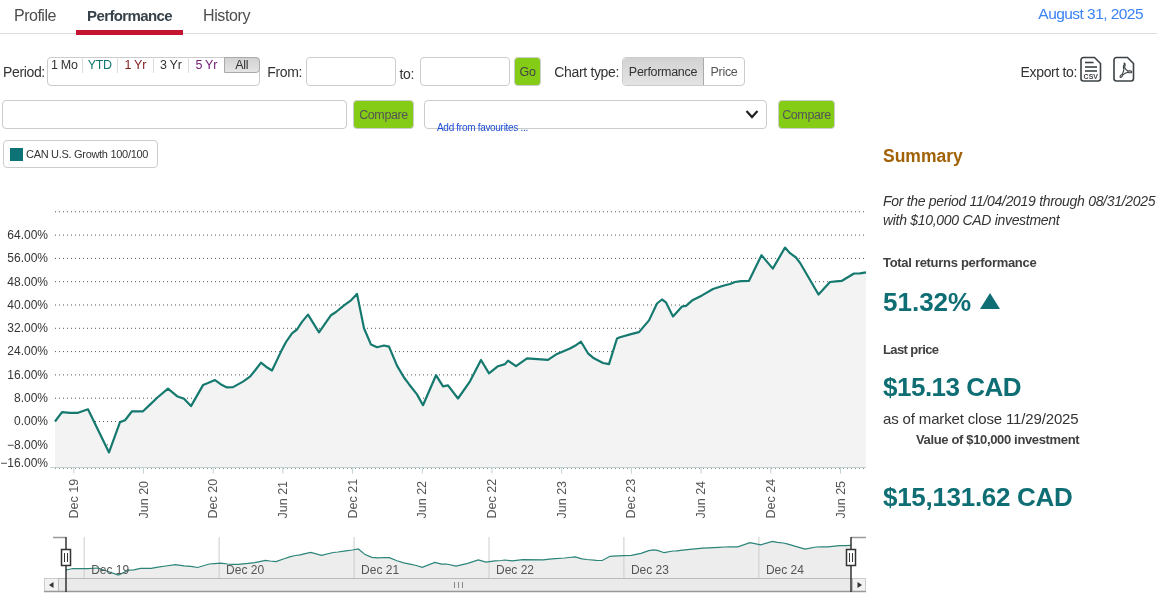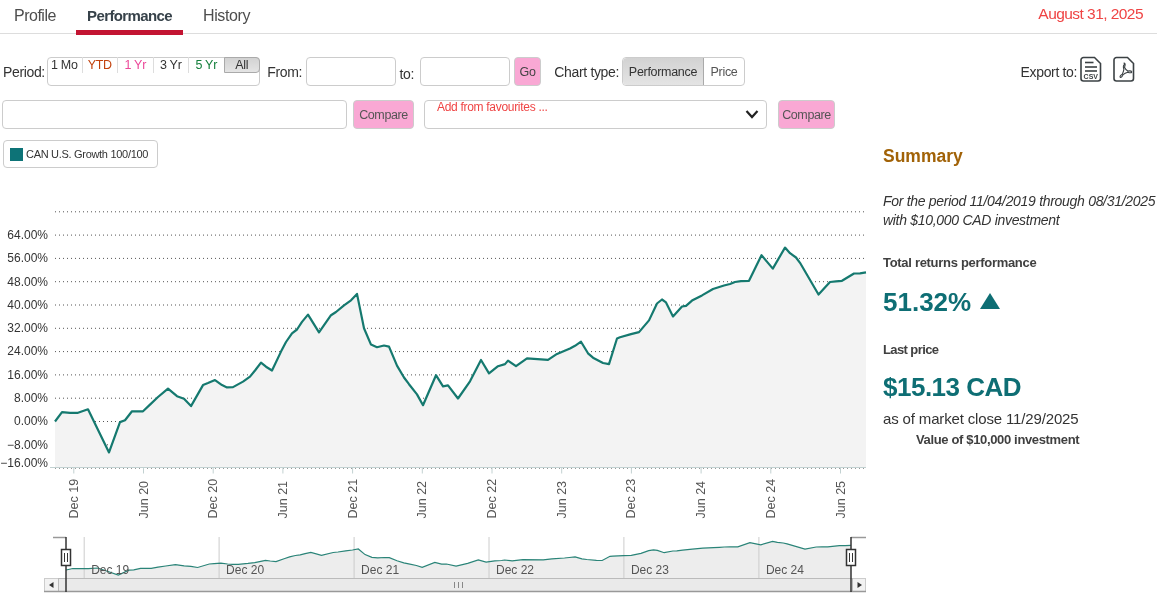--- a/index.html
+++ b/index.html
@@ -1,42 +1,42 @@
 <!DOCTYPE html>
 <html><head><meta charset="utf-8">
 <style>
 * { margin:0; padding:0; box-sizing:border-box; }
 body { font-family:"Liberation Sans", sans-serif; background:#fff; }
 #page { position:relative; width:1157px; height:594px; background:#fff; overflow:hidden; }
 .abs { position:absolute; }
-.btn { position:absolute; border:1px solid #ccc; border-radius:4px; background:#f9a8d4;
+.btn { position:absolute; border:1px solid #ccc; border-radius:4px; background:#84cc16;
   color:#444; font-size:12.5px; letter-spacing:-0.4px; display:flex; align-items:center; justify-content:center; }
 .inp { position:absolute; border:1px solid #ccc; border-radius:4px; background:#fff; }
 .lbl { position:absolute; font-size:14px; letter-spacing:-0.35px; color:#333; white-space:nowrap; }
 .sumh { font-size:13px; font-weight:bold; letter-spacing:-0.3px; color:#404040; white-space:nowrap; }
 .bignum { font-size:26px; font-weight:bold; color:#0e6e74; white-space:nowrap; }
 </style></head>
 <body>
 <div id="page">
 
 <div class="abs" style="left:14px;top:7px;font-size:16px;letter-spacing:-0.5px;color:#4d4d4d;">Profile</div>
 <div class="abs" style="left:87px;top:7px;font-size:15px;letter-spacing:-0.6px;font-weight:bold;color:#37424a;">Performance</div>
 <div class="abs" style="left:203px;top:7px;font-size:16px;letter-spacing:-0.4px;color:#4d4d4d;">History</div>
-<div class="abs" style="left:943px;top:5px;width:200px;text-align:right;white-space:nowrap;font-size:15.5px;letter-spacing:-0.55px;color:#ef4444;">August 31, 2025</div>
+<div class="abs" style="left:943px;top:5px;width:200px;text-align:right;white-space:nowrap;font-size:15.5px;letter-spacing:-0.55px;color:#3b82f6;">August 31, 2025</div>
 <div class="abs" style="left:0;top:33px;width:1157px;height:1px;background:#ddd;"></div>
 <div class="abs" style="left:76px;top:30px;width:107px;height:5px;background:#c31432;"></div>
 
 <div class="lbl" style="left:3px;top:64px;">Period:</div>
 <div class="abs" style="left:47px;top:57px;width:213px;height:29px;border:1px solid #ccc;border-radius:4px;background:#fff;"></div>
 <div class="abs" style="left:47px;top:57px;width:213px;height:16px;display:flex;">
   <div style="flex:1;display:flex;align-items:center;justify-content:center;font-size:12.5px;letter-spacing:-0.3px;color:#333;border-right:1px solid #ddd;">1 Mo</div>
-  <div style="flex:1;display:flex;align-items:center;justify-content:center;font-size:12.5px;letter-spacing:-0.3px;color:#c2410c;border-right:1px solid #ddd;">YTD</div>
-  <div style="flex:1;display:flex;align-items:center;justify-content:center;font-size:12.5px;letter-spacing:-0.3px;color:#ec4899;border-right:1px solid #ddd;">1 Yr</div>
+  <div style="flex:1;display:flex;align-items:center;justify-content:center;font-size:12.5px;letter-spacing:-0.3px;color:#0f766e;border-right:1px solid #ddd;">YTD</div>
+  <div style="flex:1;display:flex;align-items:center;justify-content:center;font-size:12.5px;letter-spacing:-0.3px;color:#7f1d1d;border-right:1px solid #ddd;">1 Yr</div>
   <div style="flex:1;display:flex;align-items:center;justify-content:center;font-size:12.5px;letter-spacing:-0.3px;color:#333;border-right:1px solid #ddd;">3 Yr</div>
-  <div style="flex:1;display:flex;align-items:center;justify-content:center;font-size:12.5px;letter-spacing:-0.3px;color:#15803d;">5 Yr</div>
+  <div style="flex:1;display:flex;align-items:center;justify-content:center;font-size:12.5px;letter-spacing:-0.3px;color:#701a75;">5 Yr</div>
   <div style="flex:1;display:flex;align-items:center;justify-content:center;font-size:12.5px;letter-spacing:-0.3px;color:#333;background:linear-gradient(#d2d2d2,#e4e4e4);border:1px solid #aaa;border-radius:0 4px 4px 0;">All</div>
 </div>
 <div class="lbl" style="left:222px;top:64px;width:80px;text-align:right;">From:</div>
 <div class="inp" style="left:306px;top:57px;width:90px;height:29px;"></div>
 <div class="lbl" style="left:334px;top:66px;width:80px;text-align:right;">to:</div>
 <div class="inp" style="left:420px;top:57px;width:90px;height:29px;"></div>
 <div class="btn" style="left:514px;top:57px;width:27px;height:29px;">Go</div>
 <div class="lbl" style="left:539px;top:64px;width:80px;text-align:right;">Chart type:</div>
 <div class="abs" style="left:622px;top:57px;width:123px;height:29px;border:1px solid #ccc;border-radius:4px;background:#fff;display:flex;">
   <div style="width:81px;display:flex;align-items:center;justify-content:center;font-size:12.5px;letter-spacing:-0.3px;color:#333;background:linear-gradient(#d2d2d2,#e4e4e4);border-right:1px solid #aaa;border-radius:4px 0 0 4px;">Performance</div>
@@ -52,21 +52,21 @@
   <text x="10.8" y="23" text-anchor="middle" font-size="7" font-weight="bold" fill="#3b4144" font-family="Liberation Sans">CSV</text>
 </svg>
 <svg class="abs" style="left:1113px;top:56px;" width="24" height="27" viewBox="0 0 24 27">
   <path d="M3.5 1.5 h11 l6 6 v15 a2.5 2.5 0 0 1 -2.5 2.5 h-14.5 a2.5 2.5 0 0 1 -2.5 -2.5 v-18.5 a2.5 2.5 0 0 1 2.5 -2.5 z" fill="#fff" stroke="#3b4144" stroke-width="1.6"></path>
   <path d="M11.2 7 c1.1 0 1.3 1.8 0.3 4.2 c0.8 1.8 1.9 3.1 3.3 3.9 c2.2 -0.4 3.7 -0.1 3.9 0.8 c0.2 0.9 -1.5 1.2 -3.9 0.3 c-1.9 0.5 -3.5 1.3 -4.7 2.4 c-0.9 2.1 -2 3.2 -2.8 2.7 c-0.8 -0.5 0 -1.9 2 -3.2 c0.7 -1.4 1.3 -3 1.6 -4.7 c-0.7 -1.9 -0.8 -4.4 0.3 -4.4 z" fill="none" stroke="#3b4144" stroke-width="1.1"></path>
 </svg>
 
 <div class="inp" style="left:2px;top:100px;width:345px;height:29px;"></div>
 <div class="btn" style="left:353px;top:100px;width:61px;height:29px;color:#555;">Compare</div>
 <div class="abs" style="left:424px;top:100px;width:343px;height:29px;border:1px solid #ccc;border-radius:4px;background:#fff;"></div>
-<div class="abs" style="left:437px;top:100px;font-size:12px;letter-spacing:-0.3px;color:#ef4444;">Add from favourites ...</div>
+<div class="abs" style="left:437px;top:122px;font-size:10px;letter-spacing:-0.3px;color:#1d4ed8;">Add from favourites ...</div>
 <svg class="abs" style="left:745px;top:109px;" width="14" height="11" viewBox="0 0 14 11">
       <path d="M1.5 2 L7 8 L12.5 2" fill="none" stroke="#222" stroke-width="2.2"></path>
     </svg>
 <div class="btn" style="left:778px;top:100px;width:57px;height:29px;color:#555;">Compare</div>
 
 <div class="abs" style="left:3px;top:140px;width:155px;height:28px;border:1px solid #ccc;border-radius:4px;"></div>
 <div class="abs" style="left:10px;top:148px;width:13px;height:13px;background:#0d7377;"></div>
 <div class="abs" style="left:26px;top:148px;font-size:11px;letter-spacing:-0.3px;color:#333;">CAN U.S. Growth 100/100</div>
 
 <svg class="abs" style="left:0;top:0;" width="880" height="594" viewBox="0 0 880 594">
@@ -163,14 +163,15 @@
 <div class="abs" style="left:883px;top:192px;font-size:14px;letter-spacing:-0.3px;font-style:italic;color:#333;line-height:19px;white-space:nowrap;">For the period 11/04/2019 through 08/31/2025<br>with $10,000 CAD investment</div>
 <div class="abs sumh" style="left:883px;top:255px;">Total returns performance</div>
 <div class="abs bignum" style="left:883px;top:287px;">51.32%</div>
 <svg class="abs" style="left:980px;top:293px;" width="20" height="16" viewBox="0 0 20 16">
       <path d="M10 0 L20 16 L0 16 Z" fill="#0e6e74"></path>
     </svg>
 <div class="abs sumh" style="left:883px;top:342px;letter-spacing:-0.6px;">Last price</div>
 <div class="abs bignum" style="left:883px;top:372px;letter-spacing:-0.5px;">$15.13 CAD</div>
 <div class="abs" style="left:883px;top:410px;font-size:15px;letter-spacing:-0.15px;color:#333;">as of market close 11/29/2025</div>
 <div class="abs sumh" style="left:883px;top:432px;letter-spacing:-0.35px;margin-left:33px;">Value of $10,000 investment</div>
+<div class="abs bignum" style="left:883px;top:482px;letter-spacing:-0.3px;">$15,131.62 CAD</div>
 
 </div>
 
 </body></html>

